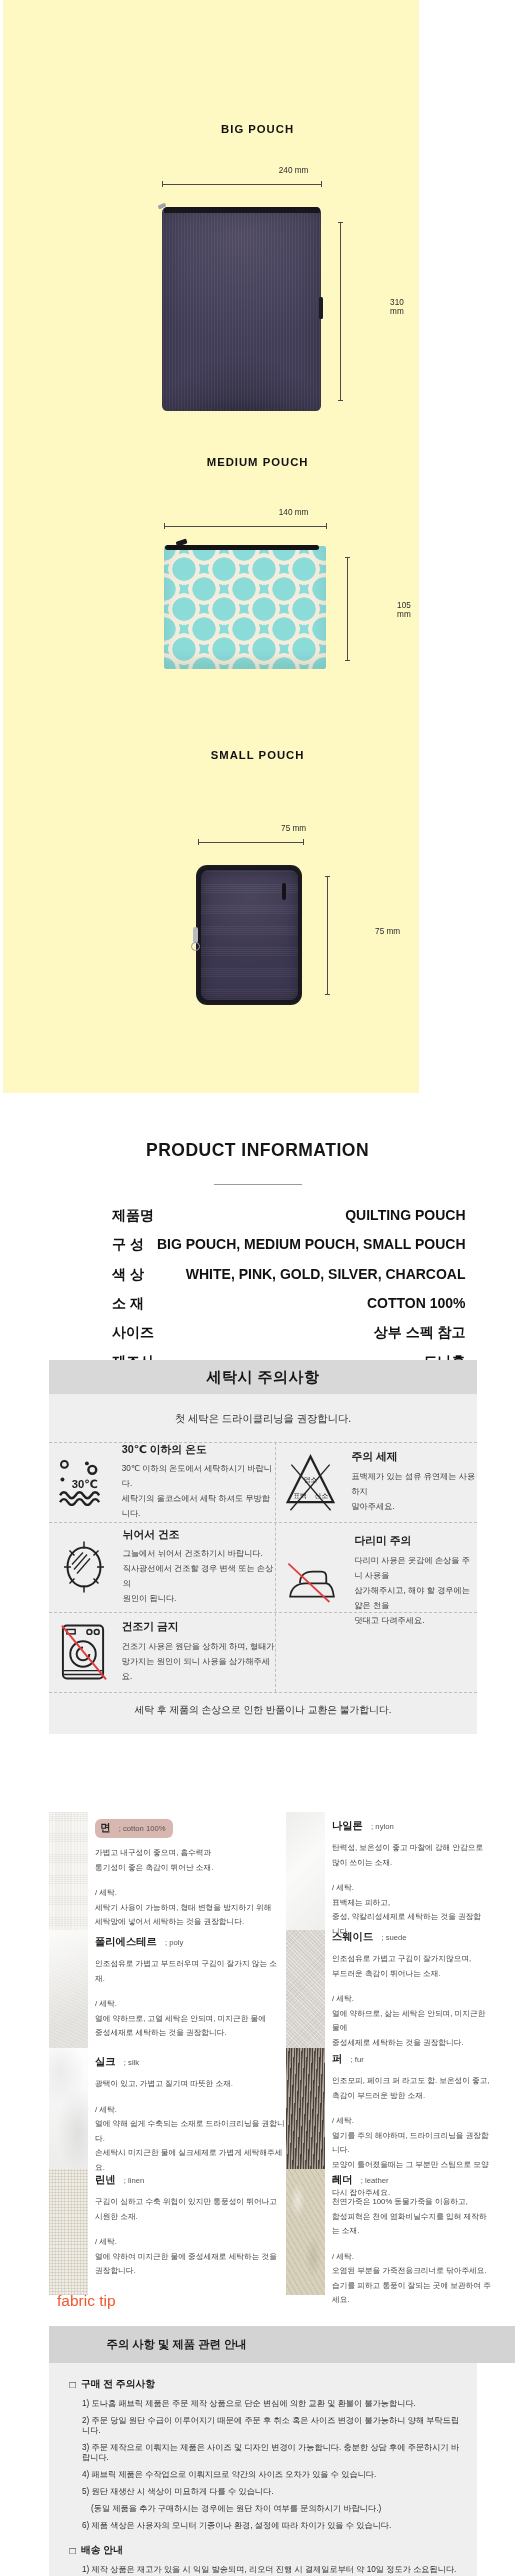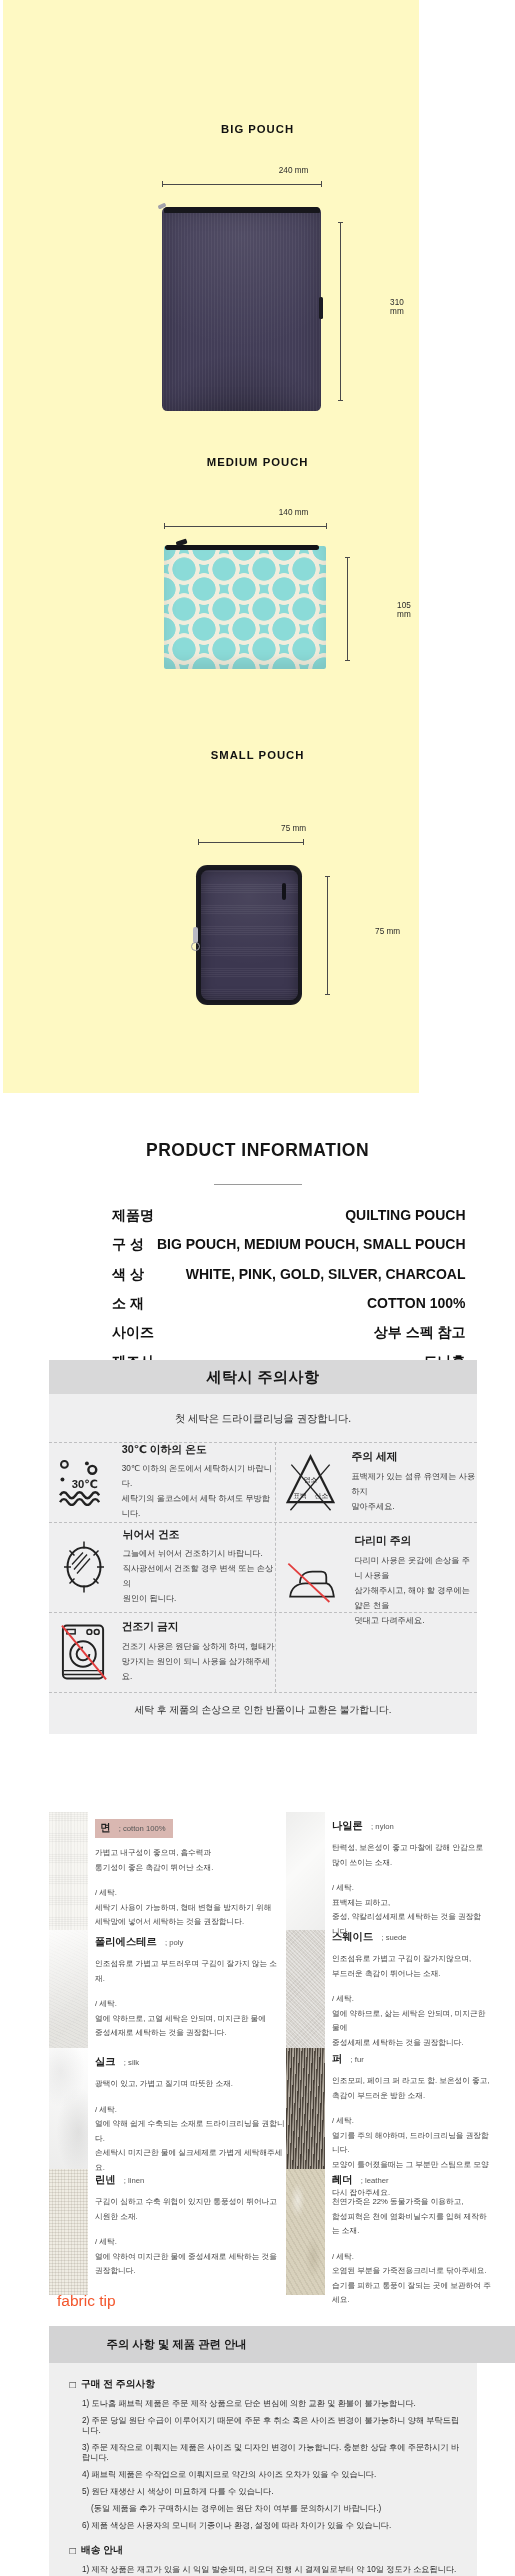--- a/index.html
+++ b/index.html
@@ -68,21 +68,21 @@
   .swatch{position:absolute;width:39px;}
   .sw-cotton{background-color:#f7f6f2;background-image:repeating-linear-gradient(0deg,rgba(0,0,0,.04) 0 0.5px,rgba(0,0,0,0) 0.5px 2.1px),repeating-linear-gradient(90deg,rgba(0,0,0,.03) 0 0.5px,rgba(0,0,0,0) 0.5px 1.5px);}
   .sw-nylon{background-color:#fafaf9;background-image:linear-gradient(135deg,rgba(0,0,0,.05),rgba(0,0,0,0) 40%,rgba(0,0,0,.06));}
   .sw-poly{background-color:#f3f2ee;background-image:linear-gradient(160deg,rgba(255,255,255,.8),rgba(0,0,0,.06) 70%),repeating-linear-gradient(25deg,rgba(0,0,0,.03) 0 1px,rgba(0,0,0,0) 1px 3.1px);}
   .sw-suede{background-color:#d7d4cf;background-image:repeating-linear-gradient(45deg,rgba(255,255,255,.35) 0 1px,rgba(0,0,0,0) 1px 2.6px),repeating-linear-gradient(-45deg,rgba(90,85,80,.08) 0 1px,rgba(0,0,0,0) 1px 3.6px);}
   .sw-silk{background-color:#f5f5f4;background-image:radial-gradient(90% 40% at 30% 18%,rgba(0,0,0,.06),rgba(0,0,0,0) 70%),radial-gradient(80% 50% at 75% 65%,rgba(0,0,0,.08),rgba(0,0,0,0) 70%),linear-gradient(200deg,rgba(255,255,255,.9),rgba(0,0,0,.04));}
   .sw-fur{background-color:#8a8175;background-image:repeating-linear-gradient(92deg,rgba(35,28,22,.55) 0 1px,rgba(235,230,220,.35) 1.5px 2.6px),repeating-linear-gradient(88deg,rgba(60,52,44,.3) 0 3.1px,rgba(0,0,0,0) 3.1px 7.2px);}
   .sw-linen{background-color:#efece3;background-image:repeating-linear-gradient(0deg,rgba(120,110,95,.16) 0 1px,rgba(0,0,0,0) 1px 3.1px),repeating-linear-gradient(90deg,rgba(120,110,95,.14) 0 1px,rgba(0,0,0,0) 1px 3.1px);}
   .sw-leather{background-color:#d8d1bc;background-image:radial-gradient(26% 20% at 30% 25%,rgba(255,255,255,.5),rgba(0,0,0,0) 70%),radial-gradient(30% 24% at 70% 70%,rgba(120,108,80,.18),rgba(0,0,0,0) 70%),repeating-linear-gradient(60deg,rgba(100,90,70,.10) 0 1.5px,rgba(0,0,0,0) 1.5px 4.6px);}
   .fab-text{position:absolute;}
-  .fab-title{font-size:10.3px;font-weight:bold;color:#222;white-space:nowrap;}
+  .fab-title{font-size:10.3px;font-weight:bold;color:#222;white-space:nowrap;border-radius:6px;}
   .fab-title .en{font-size:7.7px;font-weight:normal;color:#555;margin-left:8.2px;}
   .fab-title.hl{background:#d9b7b1;padding:2.1px 7.2px 3.1px 5.2px;display:inline-block;}
   .fab-desc{margin-top:8.2px;}
   .fab-line{font-size:7.7px;line-height:14.4px;color:#3f3f3f;}
   .fab-wash{margin-top:11.3px;}
   .fabric-tip{position:absolute;left:57px;top:2292px;font-size:15.5px;color:#f3562c;}
   
   .notice{position:absolute;left:49px;top:2326px;width:428px;height:505px;}
   .notice-head{position:absolute;left:0;top:0;width:488px;height:37px;background:#d3d3d4;display:flex;align-items:center;padding-left:36px;}
   .notice-head .t{font-size:11.3px;font-weight:bold;color:#1b1b1b;margin-left:21.6px;}
@@ -388,21 +388,21 @@
     <div class="fab-wash">
       <div class="fab-line">/ 세탁.</div>
       <div class="fab-line">열에 약하여 미지근한 물에 중성세재로 세탁하는 것을</div>
       <div class="fab-line">권장합니다.</div>
     </div>
   </div>
   <div class="swatch sw-leather" style="left:286px;top:2169px;height:126px;"></div>
   <div class="fab-text" style="left:332px;top:2173px;width:160px;">
     <div class="fab-title"><span>레더</span><span class="en">; leather</span></div>
     <div class="fab-desc">
-      <div class="fab-line">천연가죽은 22% 동물가죽을 이용하고,</div>
+      <div class="fab-line">천연가죽은 100% 동물가죽을 이용하고,</div>
       <div class="fab-line">합성피혁은 천에 염화비닐수지를 입혀 제작하는 소재.</div>
     </div>
     <div class="fab-wash">
       <div class="fab-line">/ 세탁.</div>
       <div class="fab-line">오염된 부분을 가죽전용크리너로 닦아주세요.</div>
       <div class="fab-line">습기를 피하고 통풍이 잘되는 곳에 보관하여 주세요.</div>
     </div>
   </div>
 
   <div class="fabric-tip">fabric tip</div>

